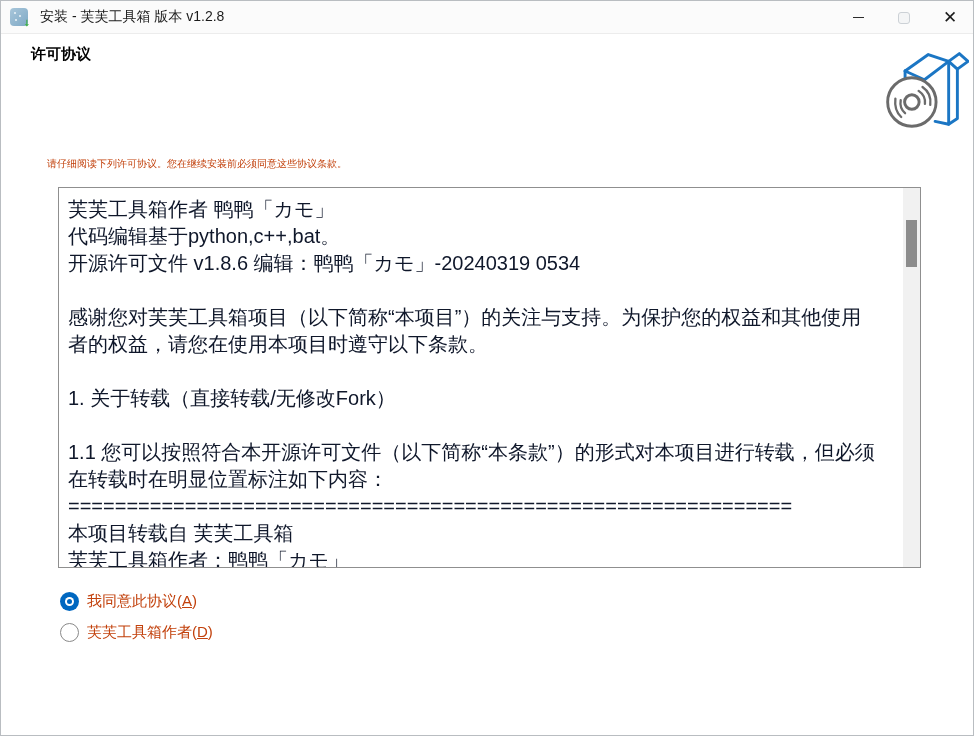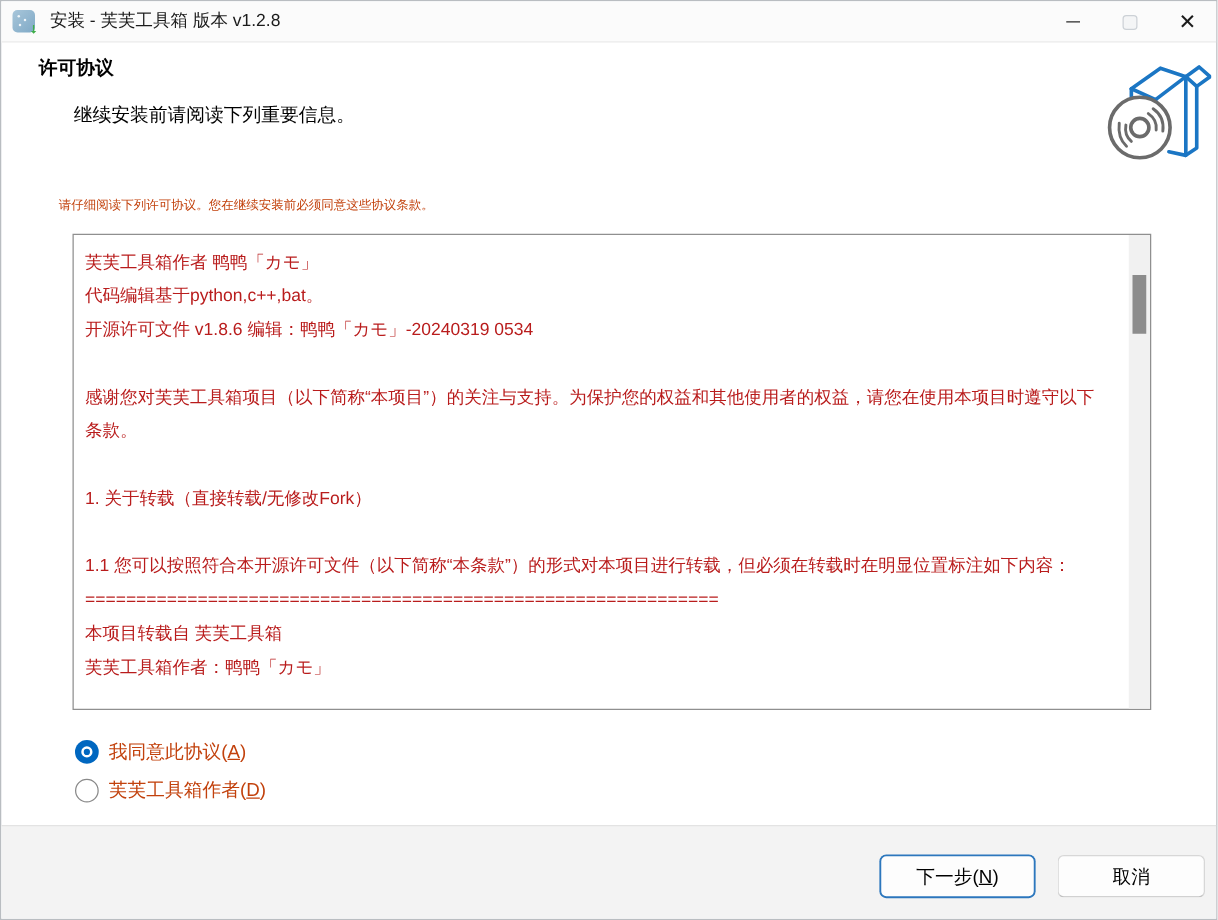--- a/index.html
+++ b/index.html
@@ -39,21 +39,21 @@
   .wizard-art { position: absolute; right: 4px; top: 40px; width: 92px; height: 92px; }
   
   .instruction { position: absolute; left: 46px; top: 156px; font-size: 10px; color: #c2410c; }
   .license-box {
     position: absolute; left: 57px; top: 186px; width: 863px; height: 381px;
     background: #ffffff; border: 1px solid #8f8f8f; overflow: hidden;
   }
   .license-text {
     position: absolute; left: 0; top: 0; right: 17px; bottom: 0;
     padding: 8px 26px 0 9px;
-    font-size: 14px; line-height: 27px; color: #b91c1c;
+    font-size: 20px; line-height: 27px; color: #0f172a;
     white-space: pre-wrap; word-break: break-all; overflow: hidden;
   }
   .scrollbar {
     position: absolute; right: 0; top: 0; width: 17px; height: 100%;
     background: #f1f1f1;
   }
   .scroll-thumb { position: absolute; left: 3px; top: 32px; width: 11px; height: 47px; background: #8c8c8c; }
   
   .radio-row { position: absolute; left: 59px; display: flex; align-items: center; cursor: default; }
   .radio-row.accept { top: 591px; }
@@ -105,21 +105,20 @@
       <div class="win-btn">
         <span class="max-glyph"></span>
       </div>
       <div class="win-btn">
         <span class="close-glyph">✕</span>
       </div>
     </div>
   </div>
 
   <div class="page-title">许可协议</div>
-  <div class="page-subtitle">继续安装前请阅读下列重要信息。</div>
 
   <svg class="wizard-art" viewBox="0 0 95 95">
 
     <g fill="none" stroke="#1b76c4" stroke-width="3" stroke-linejoin="round" stroke-linecap="round">
       <polyline points="29,31 53,14 74,21"></polyline>
       <polygon points="74,21 85,13 94,21 83,29"></polygon>
       <polyline points="29,31 49,40 74,21"></polyline>
       <polyline points="29,31 29,56"></polyline>
       <polyline points="49,40 49,50"></polyline>
       <polyline points="74,21 74,86 60,83"></polyline>
@@ -158,22 +157,14 @@
 
   <div class="radio-row accept">
     <span class="radio-circle checked"></span>
     <span class="radio-label"><span>我同意此协议(</span><span class="u">A</span><span>)</span></span>
   </div>
   <div class="radio-row decline">
     <span class="radio-circle unchecked"></span>
     <span class="radio-label"><span>芙芙工具箱作者(</span><span class="u">D</span><span>)</span></span>
   </div>
 
-  <div class="footer">
-    <div class="btn btn-next">
-        <span><span>下一步(</span><span class="u">N</span><span>)</span></span>
-      </div>
-    <div class="btn btn-cancel">
-        <span>取消</span>
-      </div>
-  </div>
 
 </div>
 
 </body></html>

